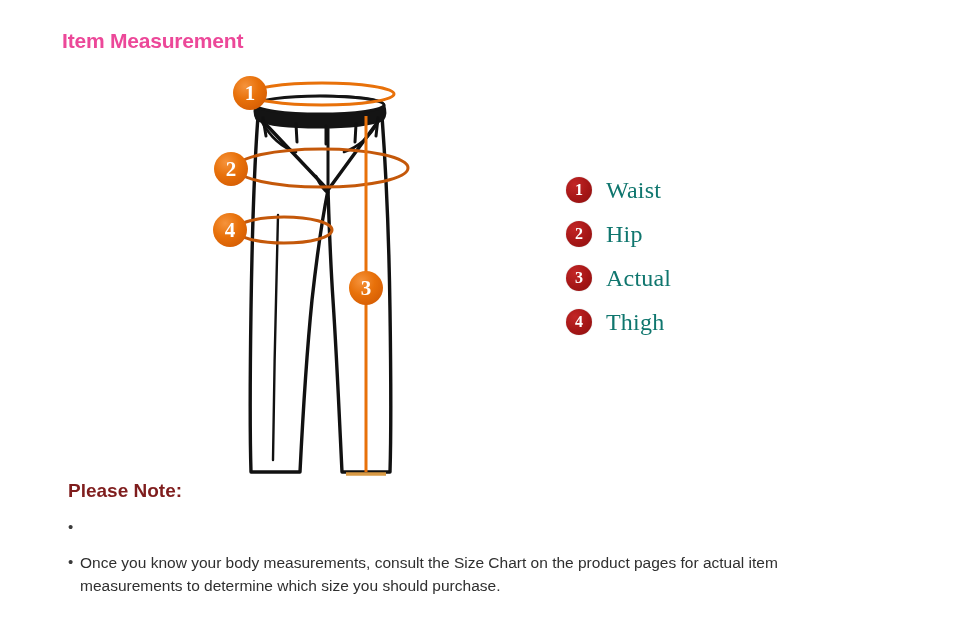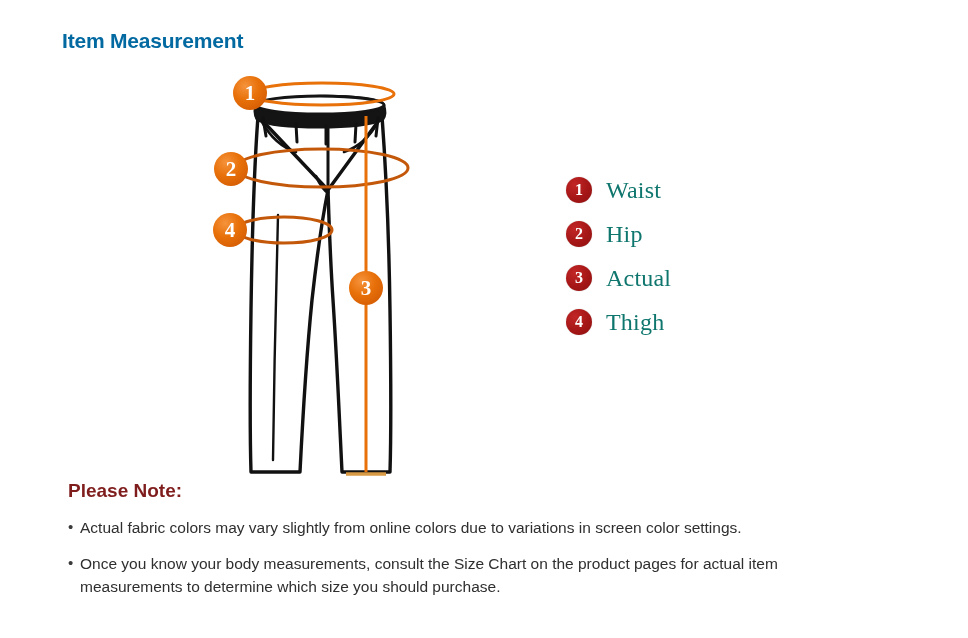--- a/index.html
+++ b/index.html
@@ -24,21 +24,21 @@
   }
 
   
   #title {
     position: absolute;
     left: 62px;
     top: 29px;
     font-size: 21px;
     font-weight: bold;
     letter-spacing: -0.2px;
-    color: #0369a1;
+    color: #ec4899;
     white-space: nowrap;
   }
 
   
   #diagram {
     position: absolute;
     left: 150px;
     top: 60px;
     width: 380px;
     height: 430px;
@@ -230,21 +230,20 @@
       <div class="legend-label">Thigh</div>
     </div>
 
   </div>
 
   <div id="notes">
     <div id="notes-title">Please Note:</div>
 
     <div class="note-item">
       <div class="note-bullet">•</div>
-      <div class="note-text">Actual fabric colors may vary slightly from online colors due to variations in screen color settings.</div>
     </div>
 
     <div class="note-item">
       <div class="note-bullet">•</div>
       <div class="note-text">Once you know your body measurements, consult the Size Chart on the product pages for actual item measurements to determine which size you should purchase.</div>
     </div>
   </div>
 
 </div>
 

